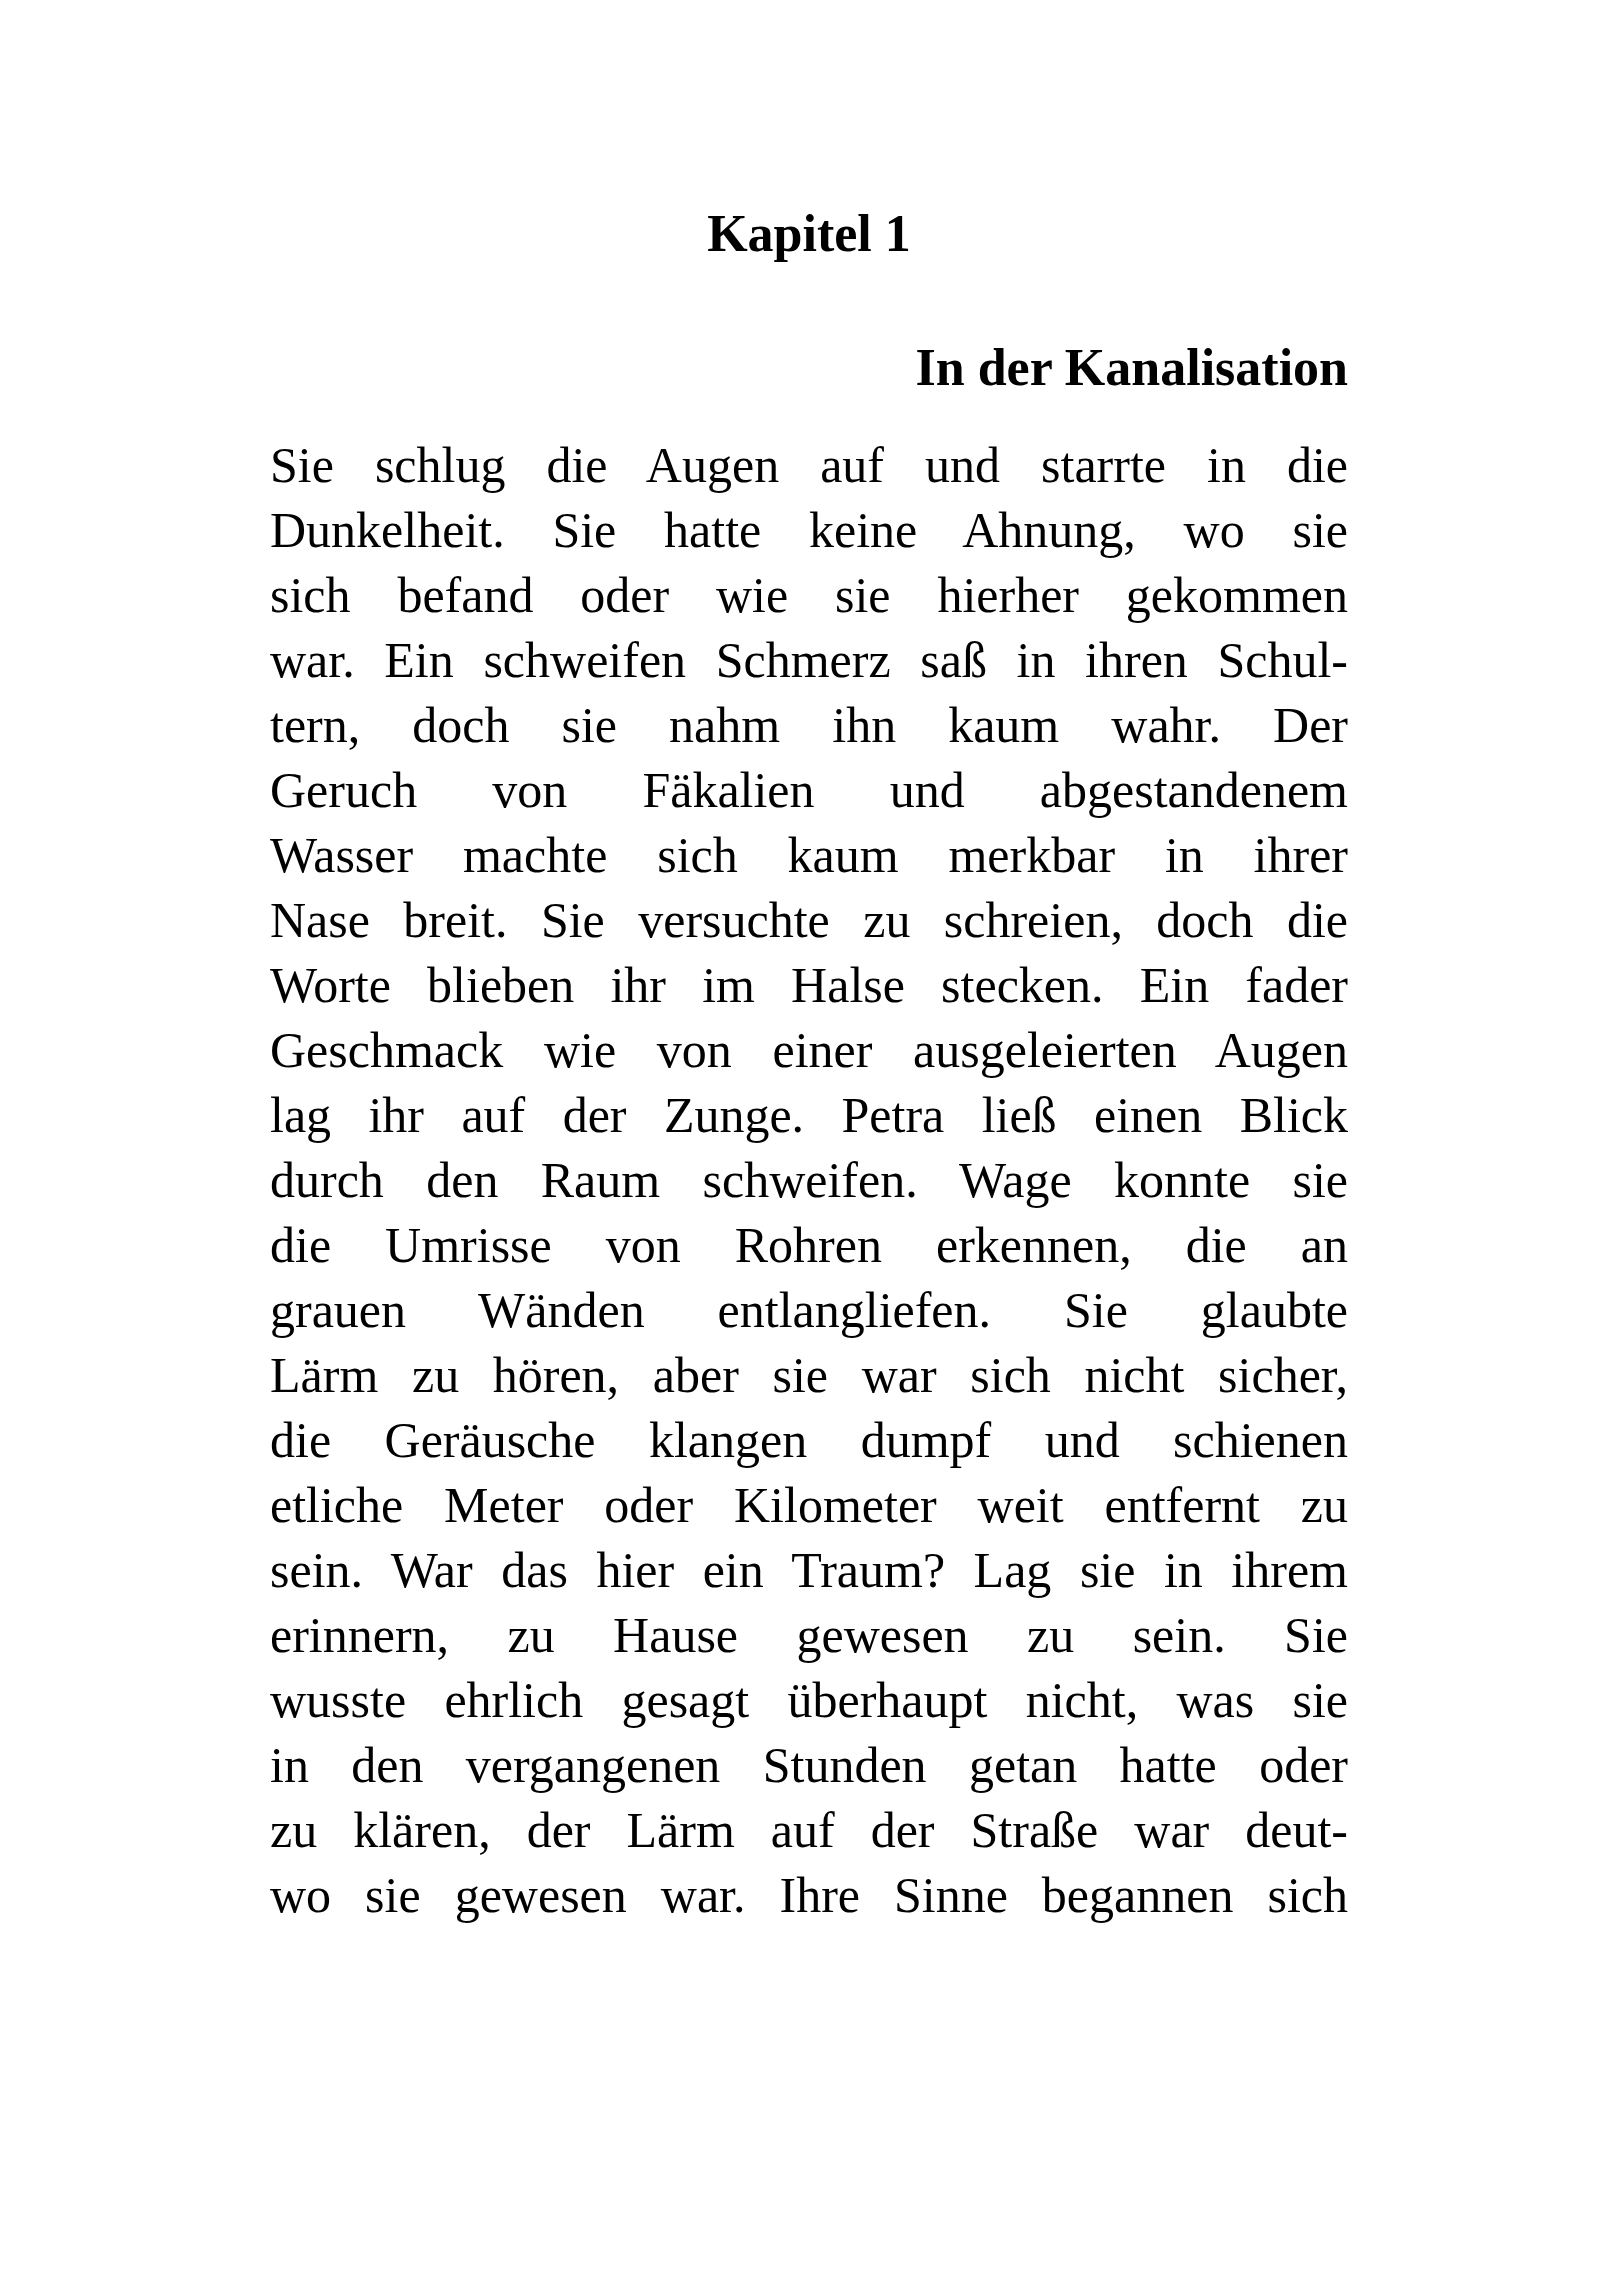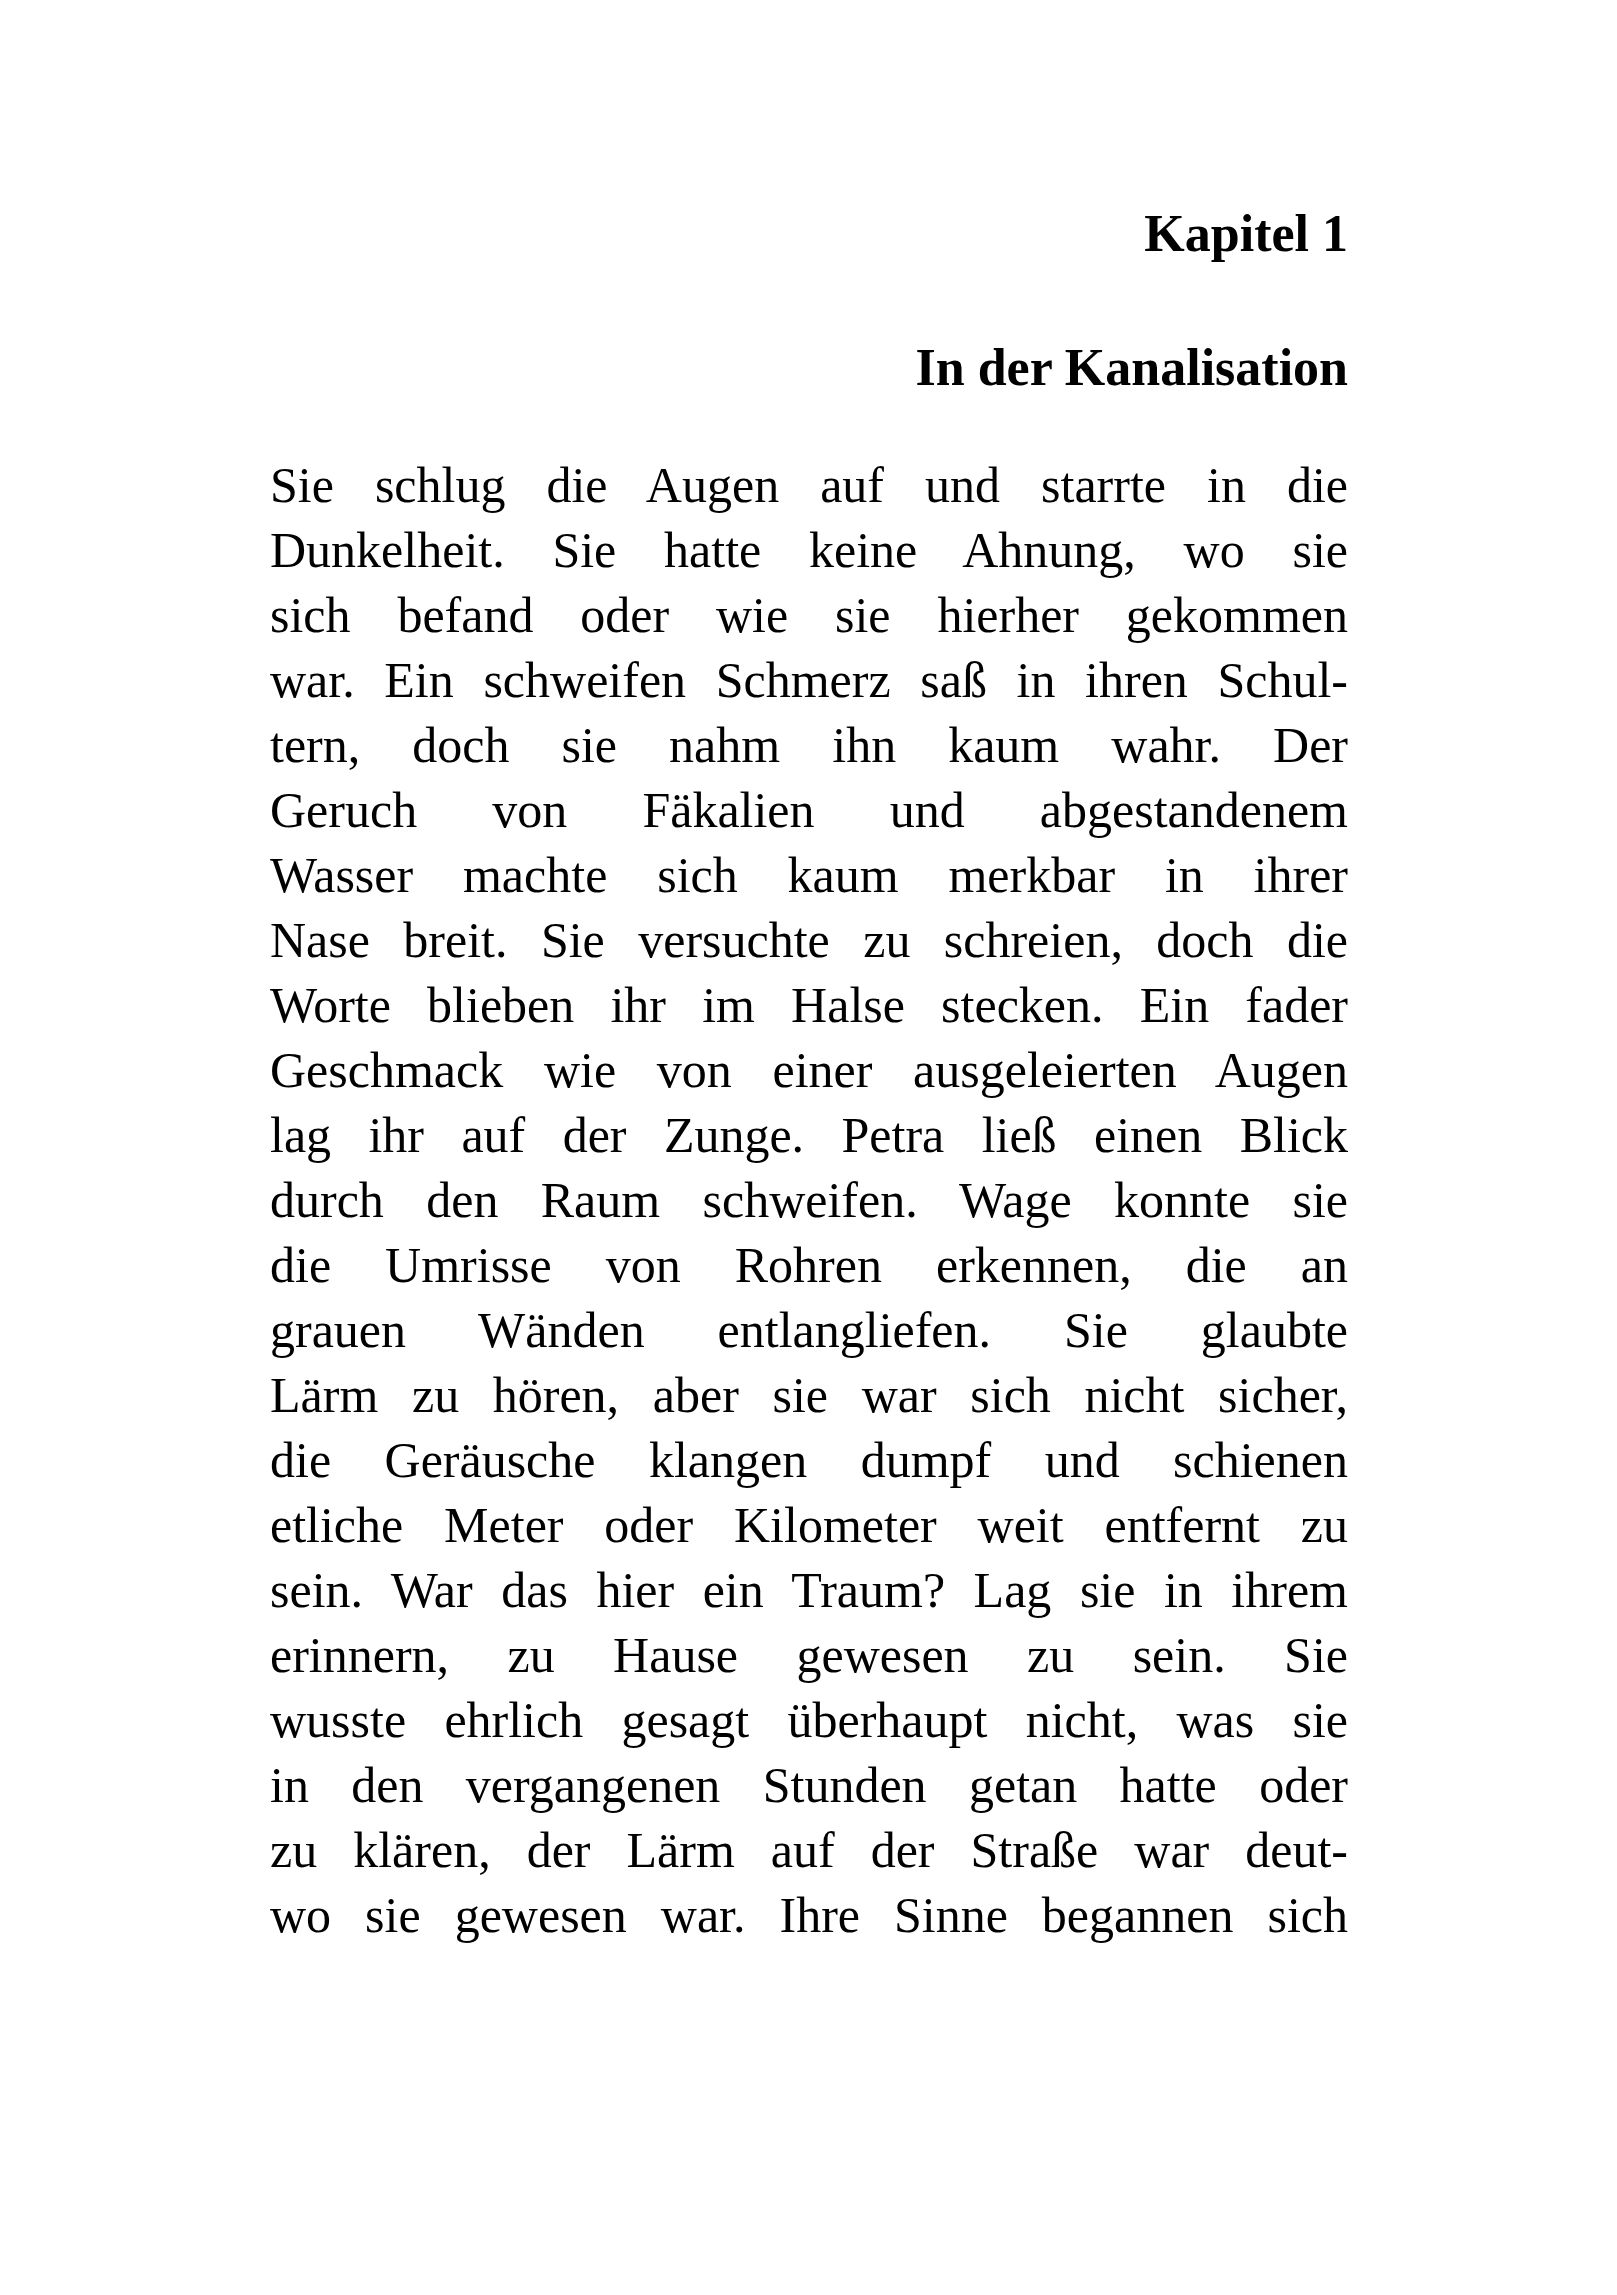--- a/index.html
+++ b/index.html
@@ -13,34 +13,34 @@
     height: 2295px;
     font-family: "Liberation Serif", serif;
     overflow: hidden;
   }
   .page {
     width: 1078px;
     margin: 0 auto;
   }
   .chapter-title {
     margin: 208px 0 0 0;
-    text-align: right;
+    text-align: center;
     font-size: 52px;
     font-weight: bold;
     line-height: 1.0;
   }
   .section-title {
     margin: 82px 0 0 0;
     text-align: right;
     font-size: 52px;
     font-weight: bold;
     line-height: 1.0;
   }
   .body-paragraph {
-    margin-top: 59px;
+    margin-top: 39px;
     font-size: 50px;
   }
   .body-paragraph .line {
     line-height: 65px;
     text-align: justify;
     text-align-last: justify;
     -moz-text-align-last: justify;
   }
 </style>
 </head>

